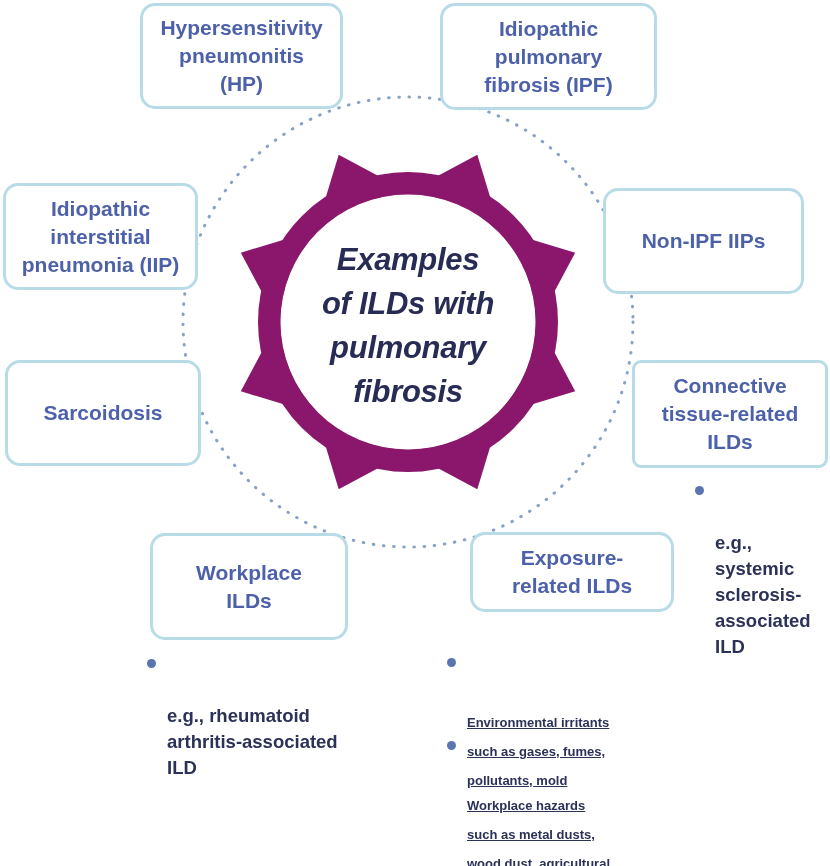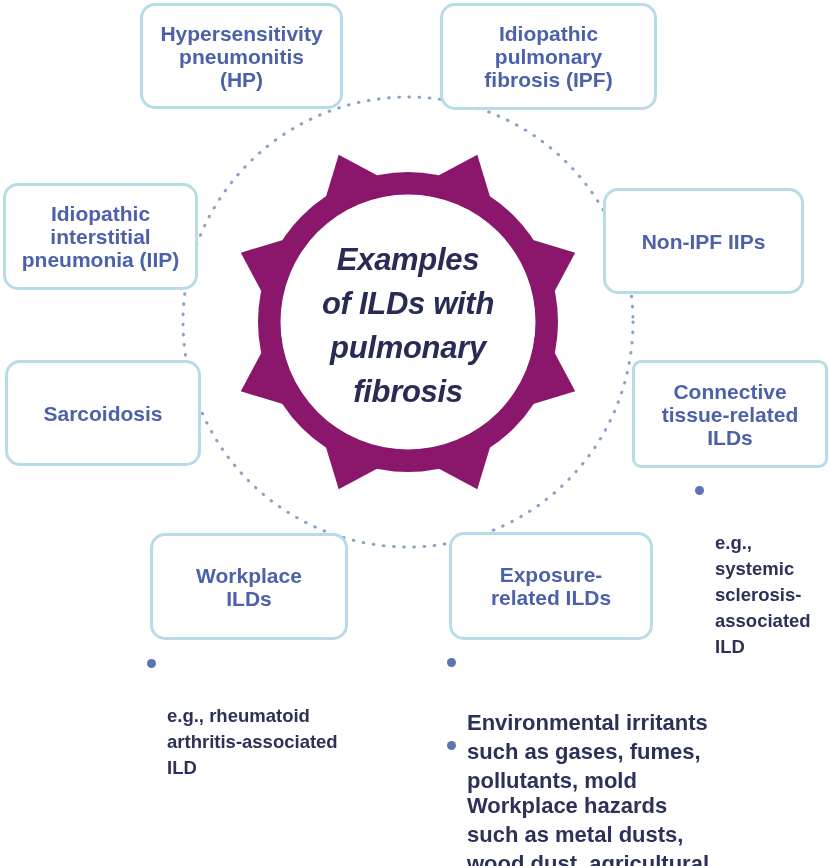--- a/index.html
+++ b/index.html
@@ -57,21 +57,21 @@
     box-sizing: border-box;
     background: #ffffff;
     border: 3.5px solid var(--box-border, #b8dbe8);
     border-radius: 15px;
     display: flex;
     align-items: center;
     justify-content: center;
     text-align: center;
     color: var(--box-text, #4d61aa);
     font-size: 21px;
-    line-height: 23px;
+    line-height: 28px;
     font-weight: 700;
     white-space: pre-line;
   }
   .note {
     position: absolute;
     color: var(--note-text, #2c3158);
     font-weight: 700;
     white-space: pre-line;
   }
   .note .bullet {
@@ -81,22 +81,23 @@
     border-radius: 50%;
     background: var(--bullet-dot, #5b74b2);
     left: -20px;
     top: 8px;
   }
   .note-small {
     font-size: 18.5px;
     line-height: 26px;
   }
   .note-large {
-    font-size: 22px;
+    font-size: 13px;
     line-height: 29px;
+    text-decoration: underline;
   }
 </style>
 </head>
 <body>
 
 <div class="canvas">
 
   <div class="bg-disc"></div>
 
   <svg class="ring-svg" viewBox="0 0 456 456">
@@ -153,21 +154,21 @@
     <span>Connective
 tissue-related
 ILDs</span>
   </div>
 
   <div class="node-box" style="left:150px; top:533px; width:198px; height:107px;">
     <span>Workplace
 ILDs</span>
   </div>
 
-  <div class="node-box" style="left:449px; top:532px; width:204px; height:108px;">
+  <div class="node-box" style="left:470px; top:532px; width:204px; height:80px;">
     <span>Exposure-
 related ILDs</span>
   </div>
 
   <div class="note note-small" style="left:715px; top:478px; width:130px;">
     <span class="bullet"></span>
     <span>e.g.,
 systemic
 sclerosis-
 associated

